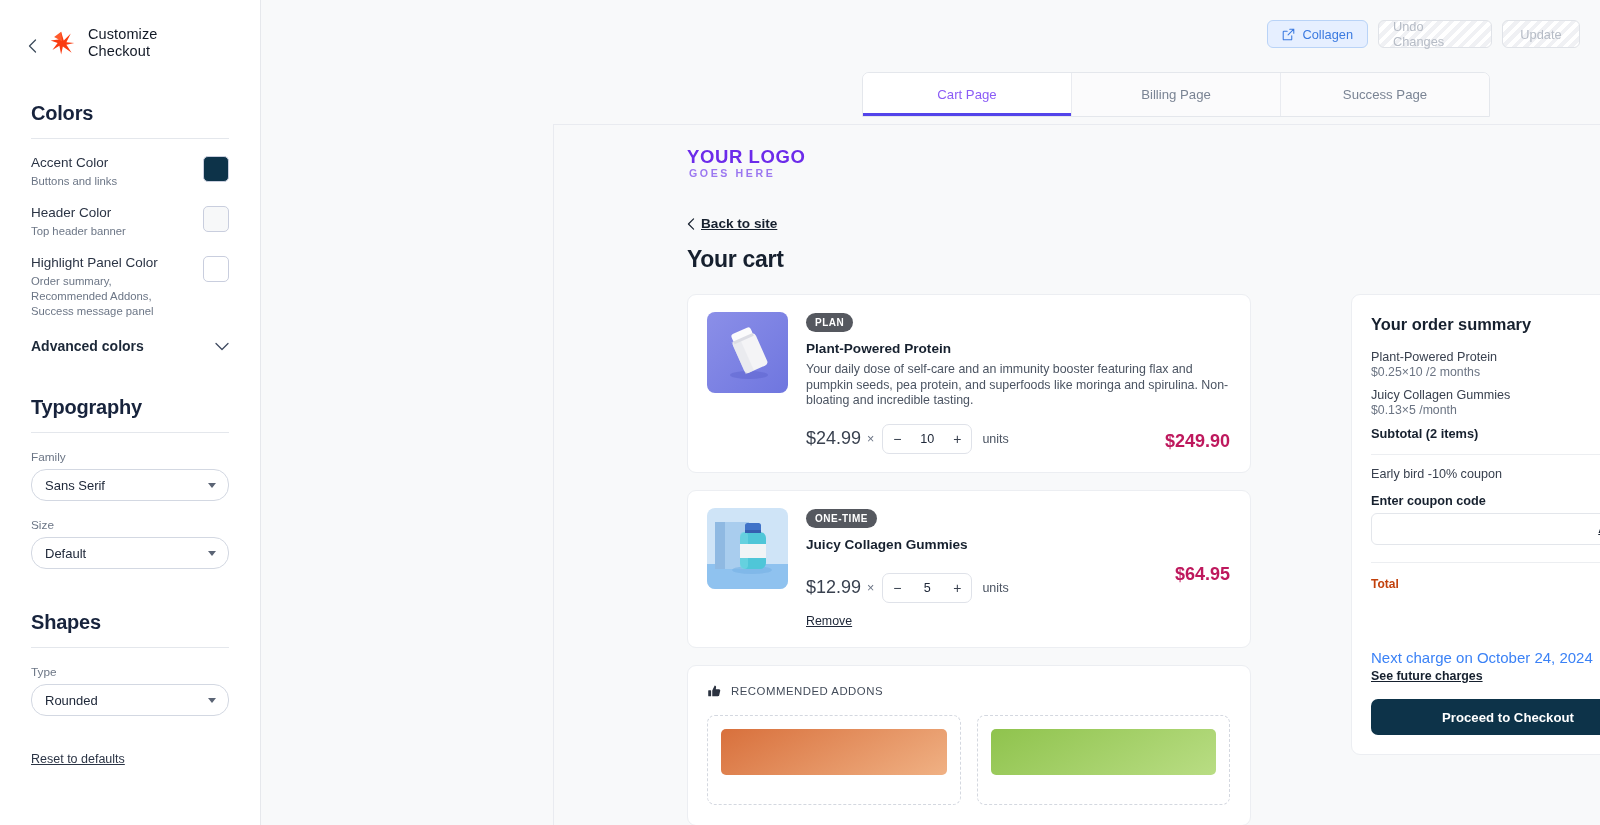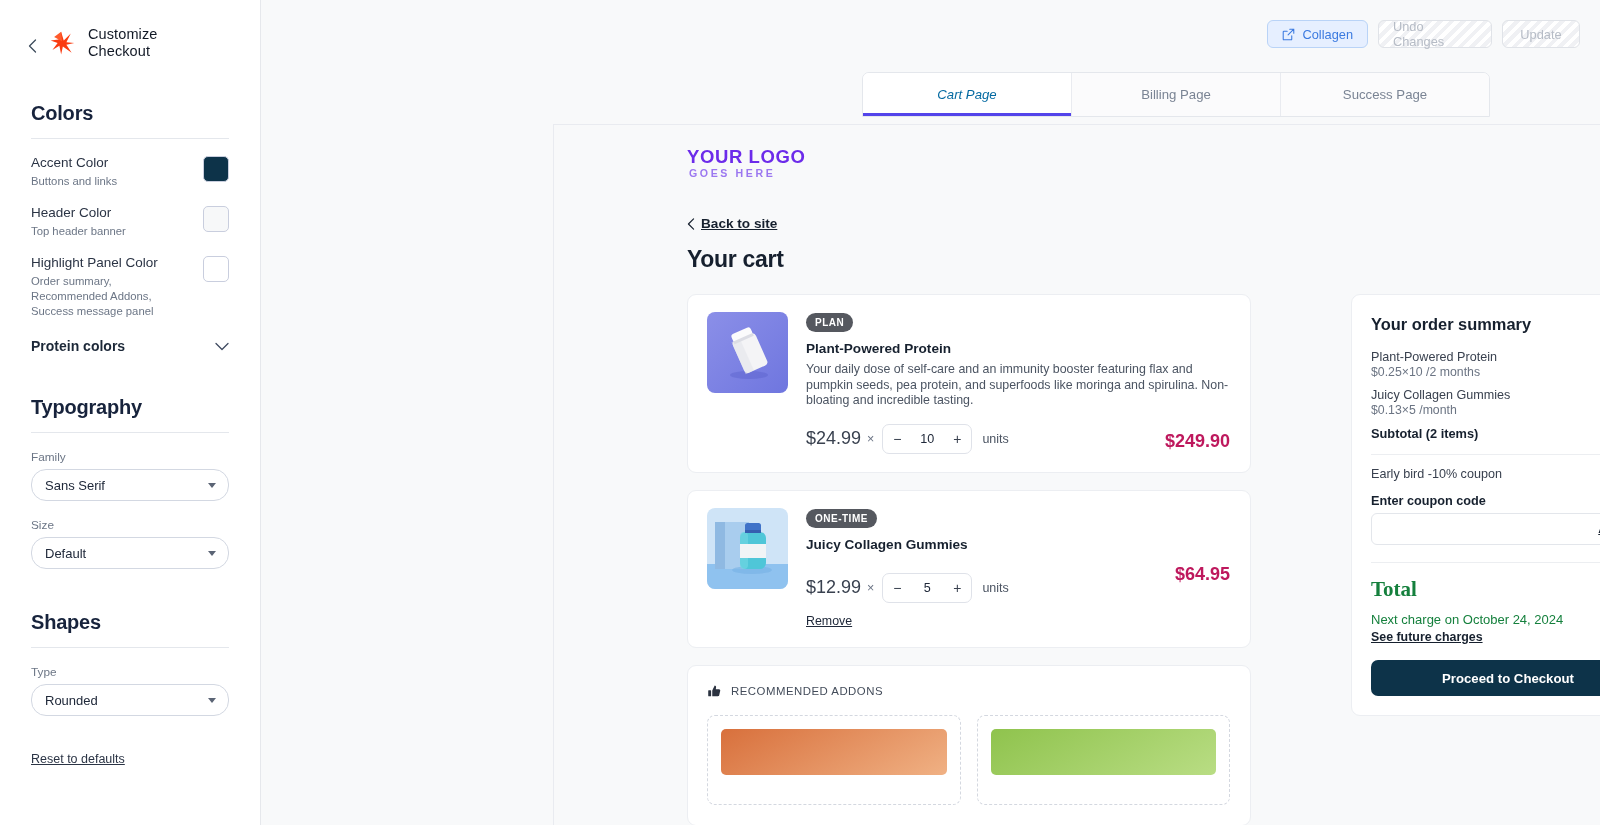--- a/index.html
+++ b/index.html
@@ -86,21 +86,21 @@
     display: flex; width: 628px; height: 45px;
     border: 1px solid #e4e7ec; border-radius: 7px 7px 0 0;
     background: #fff; overflow: hidden;
   }
   .tab {
     flex: 1; display: flex; align-items: center; justify-content: center;
     font-size: 13.2px; color: #7a8494; cursor: pointer; position: relative;
     background: #fbfbfc; border-left: 1px solid #e9ebf0;
   }
   .tab:first-child { border-left: 0; }
-  .tab.active { background: #fff; color: #0369a1; font-style: italic; }
+  .tab.active { background: #fff; color: #8b5cf6; }
   .tab.active::after {
     content: ""; position: absolute; left: 0; right: 0; bottom: 0;
     height: 3px; background: #5344ea;
   }
 
   
   .canvas {
     position: absolute; left: 292px; top: 124px; right: 0; bottom: 0;
     background: #f8f9fa; border-top: 1px solid #e9ebf0; border-left: 1px solid #e9ebf0;
     overflow: hidden;
@@ -169,23 +169,23 @@
   .sum-line.bold .sum-name, .sum-line.bold .sum-amt { font-weight: 700; color: #16202e; font-size: 12.8px; }
   .sum-rule { height: 1px; background: #eceef1; margin: 13px 0 12px; }
   .coupon-label { font-size: 12.7px; font-weight: 700; color: #16202e; margin: 13px 0 5px; }
   .coupon-box {
     height: 32px; border: 1px solid #e3e6eb; border-radius: 6px;
     display: flex; align-items: center; justify-content: flex-end; padding: 0 11px; background: #fff;
   }
   .coupon-input { flex: 1; border: 0; outline: none; font-size: 12.4px; color: #20293a; background: transparent; }
   .apply-link { font-size: 12.5px; font-weight: 700; color: #16202e; text-decoration: underline; cursor: pointer; }
   .total-row { display: flex; justify-content: space-between; align-items: baseline; }
-  .total-lbl { font-size: 21px; font-weight: 700; color: #15803d; font-family: Liberation Serif, serif; }
+  .total-lbl { font-size: 12px; font-weight: 700; color: #c2410c; }
   .next-row { display: flex; justify-content: space-between; align-items: baseline; margin-top: 10px; }
-  .next-txt { font-size: 13px; color: #15803d; }
+  .next-txt { font-size: 15px; color: #3b82f6; margin-top: 48px; }
   .future-link { font-size: 12.4px; font-weight: 700; color: #16202e; text-decoration: underline; display: inline-block; margin-top: 2px; cursor: pointer; }
   .checkout-btn {
     width: 100%; height: 36px; border: 0; border-radius: 7px;
     color: #fff; font-size: 13.2px; font-weight: 700; cursor: pointer;
     margin-top: 15px;
   }
 </style>
 </head>
 <body>
 
@@ -228,21 +228,21 @@
 
     <div class="color-row">
       <div class="color-texts">
         <div class="color-label">Highlight Panel Color</div>
         <div class="color-sub">Order summary, Recommended Addons, Success message panel</div>
       </div>
       <div class="swatch" id="sw2" style="background: rgb(255, 255, 255);"></div>
     </div>
 
     <div class="adv-row">
-      <div class="adv-label">Protein colors</div>
+      <div class="adv-label">Advanced colors</div>
       <svg width="14" height="9" viewBox="0 0 14 9">
         <path d="M1 1.5 7 7.5 13 1.5" fill="none" stroke="#3f4a60" stroke-width="1.3" stroke-linecap="round" stroke-linejoin="round"></path>
       </svg>
     </div>
 
     <div class="sec-title">Typography</div>
     <div class="rule"></div>
 
     <div class="field-label">Family</div>
     <div class="select">

